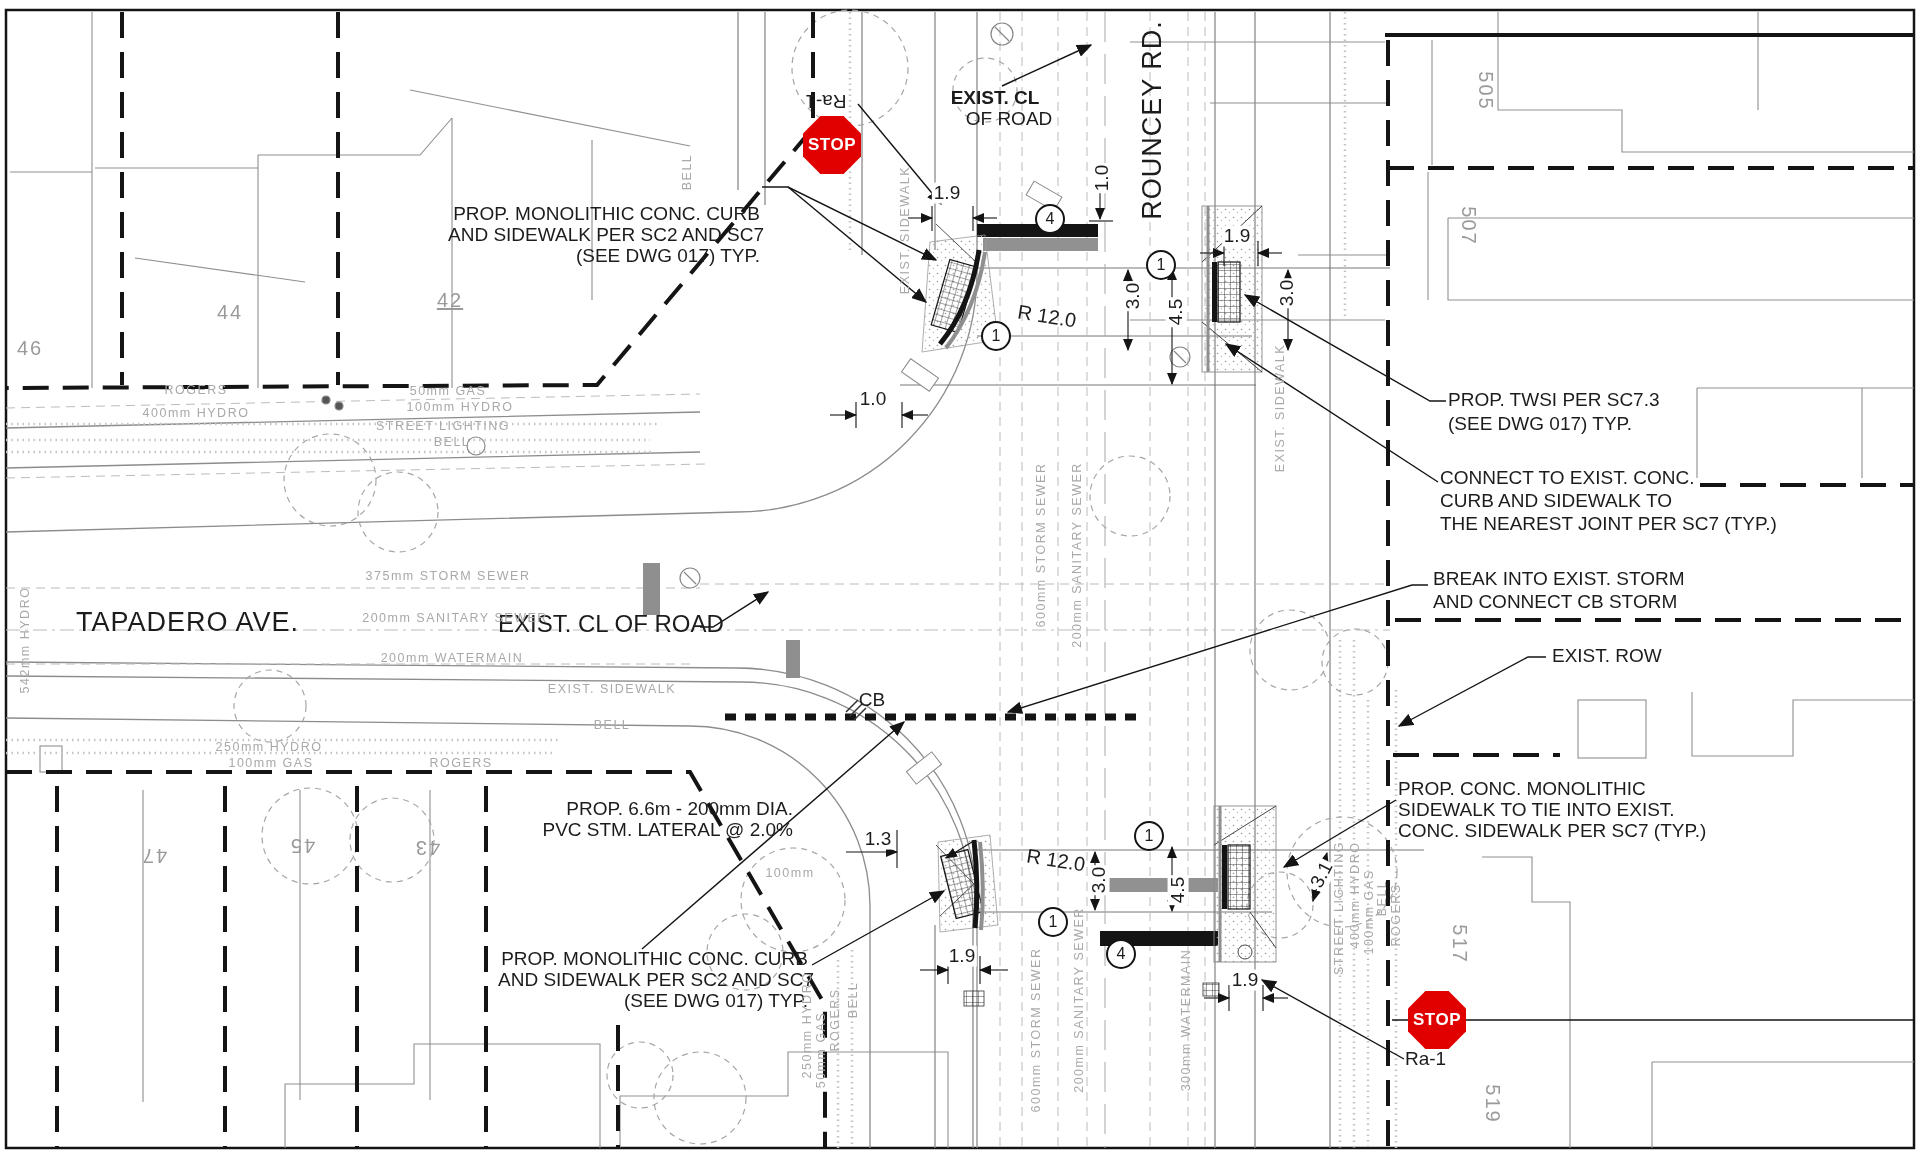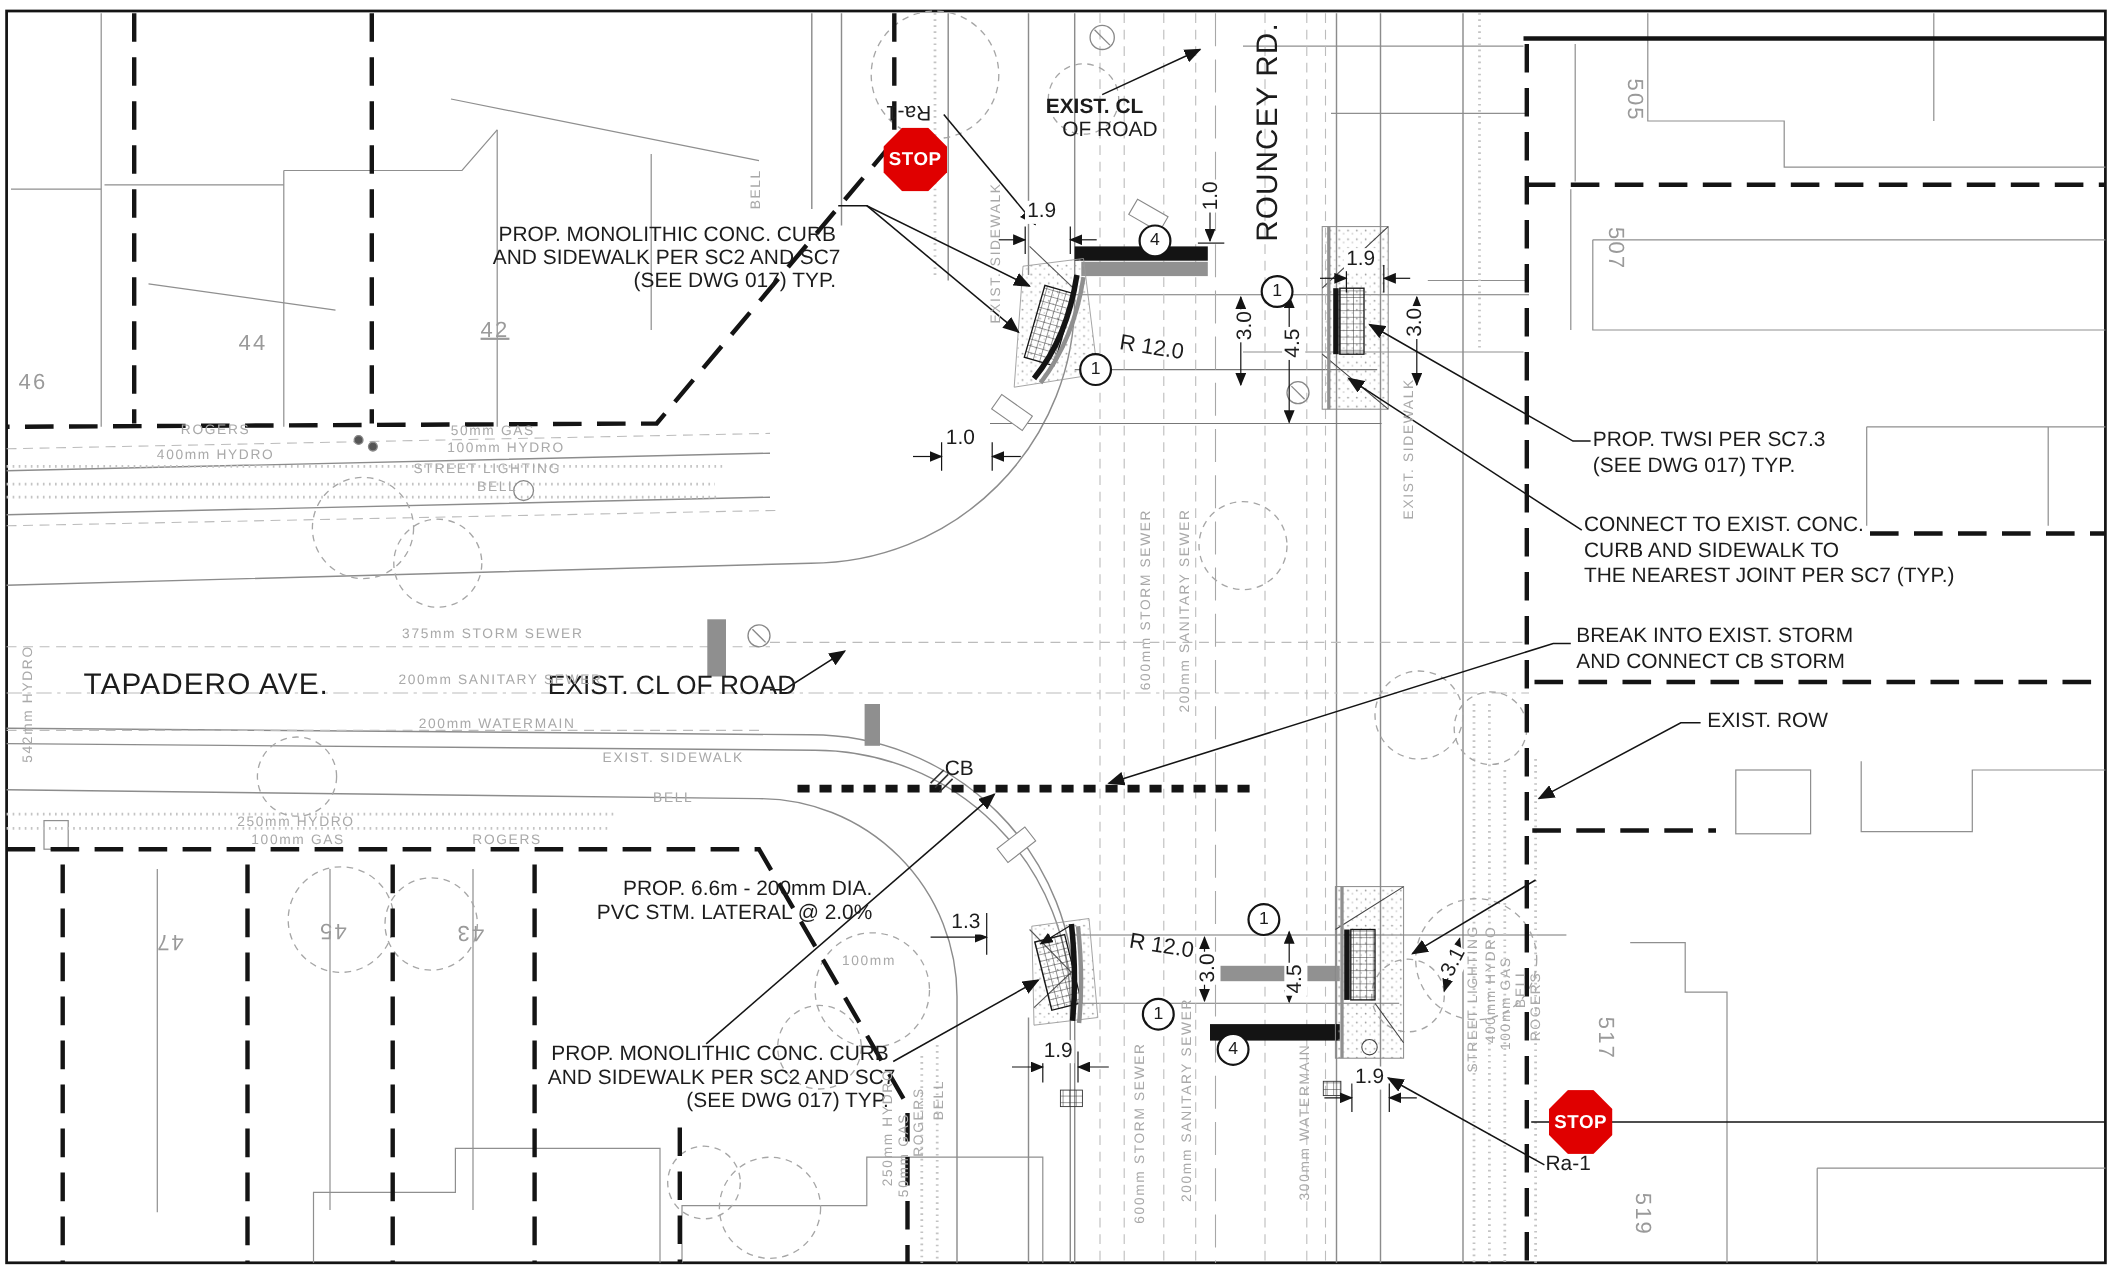--- a/index.html
+++ b/index.html
@@ -274,20 +274,25 @@
 <span class="lbl ann tl" style="left:1440px;top:491px;">CURB AND SIDEWALK TO</span>
 <span class="lbl ann tl" style="left:1440px;top:514px;">THE NEAREST JOINT PER SC7 (TYP.)</span>
 
 <span class="lbl ann tl" style="left:1433px;top:569px;">BREAK INTO EXIST. STORM</span>
 <span class="lbl ann tl" style="left:1433px;top:592px;">AND CONNECT CB STORM</span>
 
 <span class="lbl ann tl" style="left:1552px;top:646px;">EXIST. ROW</span>
 
 <span class="lbl ann tl" style="left:498px;top:611px;font-size:24px;">EXIST. CL OF ROAD</span>
 
+<div class="lbl ann tl" style="left:1398px;top:779px;">
+  <div>PROP. CONC. MONOLITHIC</div>
+  <div>SIDEWALK TO TIE INTO EXIST.</div>
+  <div>CONC. SIDEWALK PER SC7 (TYP.)</div>
+</div>
 
 <div class="lbl ann tl rblock" style="left:535px;top:799px;width:258px;text-align:right;">
   <div>PROP. 6.6m - 200mm DIA.</div>
   <div>PVC STM. LATERAL @ 2.0%</div>
 </div>
 
 <div class="lbl ann tl rblock" style="left:498px;top:949px;width:310px;">
   <div>PROP. MONOLITHIC CONC. CURB</div>
   <div>AND SIDEWALK PER SC2 AND SC7</div>
   <div>(SEE DWG 017) TYP.</div>

